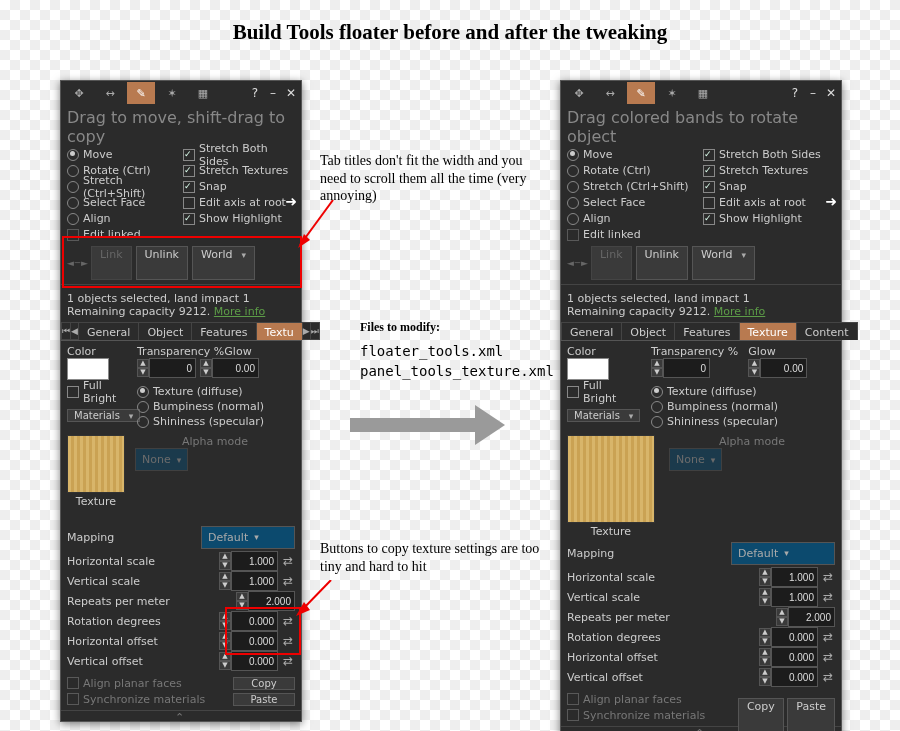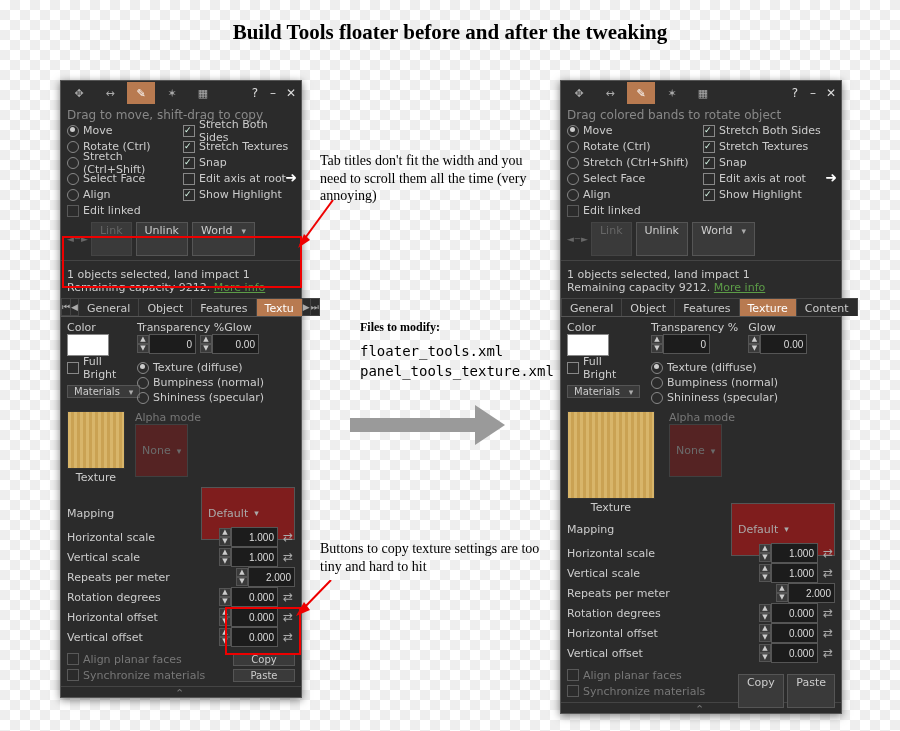--- a/index.html
+++ b/index.html
@@ -78,21 +78,21 @@
   .toolbtn {
     width: 26px; height: 20px;
     display:flex; align-items:center; justify-content:center;
     background: #2b2b2b;
     border: 1px solid transparent;
     color: #aaa;
   }
   .toolbtn.sel { background:#b87a50; color:#fff; }
   .winctl { display:flex; gap:6px; color:#ddd; align-items:center; }
   .winbtn { width:12px; text-align:center; cursor:default; font-size:12px; }
-  .hint { color:#888; font-size:12px; padding:3px 6px 1px 6px; }
+  .hint { color:#888; font-size:16px; padding:3px 6px 1px 6px; }
   .optgrid {
     display:grid;
     grid-template-columns: 1fr 1fr;
     padding: 0 6px;
     column-gap: 4px;
   }
   .optgrid .col { display:flex; flex-direction:column; gap:1px; }
   .opt { display:flex; align-items:center; gap:4px; font-size:11px; height:15px; }
   .radio, .check {
     width:10px; height:10px; border:1px solid #888; display:inline-block; flex:none;
@@ -121,21 +121,21 @@
     width:14px; background:#2b2b2b; color:#aaa; display:flex; align-items:center; justify-content:center; font-size:9px;
     border:1px solid #444; margin-right:-1px;
   }
   .tab {
     padding: 1px 8px 0 8px; background:#2b2b2b; border:1px solid #444; border-bottom:none; color:#ccc; font-size:11px; margin-right:-1px;
     display:flex; align-items:center;
   }
   .tab.active { background:#b87a50; color:#fff; }
   .panel { padding: 4px 6px; }
   .swatch { width:40px; height:20px; background:#fff; border:1px solid #888; }
-  .lbldim { color:#777; }
+  .lbldim { color:#777;text-align:center; }
   .spin {
     display:flex; align-items:center;
   }
   .spin .updown {
     width:12px; height:18px; display:flex; flex-direction:column;
   }
   .spin .updown span { flex:1; background:#3a3a3a; border:1px solid #555; font-size:7px; line-height:7px; text-align:center; color:#ccc; }
   .spin input {
     width:40px; height:16px; background:#1c1c1c; border:1px solid #555; color:#ddd; font-size:10px; text-align:right; padding-right:3px;
   }
@@ -148,21 +148,21 @@
   .rowlist .r .l { font-size:11px; }
   .syncicon {
     width:14px; text-align:center; color:#aaa; font-size:12px;
   }
   .footsep {
     height: 10px; text-align:center; color:#777; letter-spacing:3px;
     border-top:1px solid #444;
   }
   .axis-arrow { position:absolute; color:#fff; font-size:14px; }
   .dropdown {
-    background:#7f1d1d; border:1px solid #555; color:#aaa; font-size:11px; padding:19px 6px; display:inline-flex; align-items:center; gap:6px;
+    background:#0c4a6e; border:1px solid #555; color:#aaa; font-size:11px; padding:4px 6px; display:inline-flex; align-items:center; gap:6px;
   }
   .dropdown::after { content:"▾"; font-size:9px; }
 </style>
 </head>
 <body>
 
 <h1 class="page-title">Build Tools floater before and after the tweaking</h1>
 
 <div class="floater narrow" style="top:80px; left:60px;">
   <div class="titlebar">

